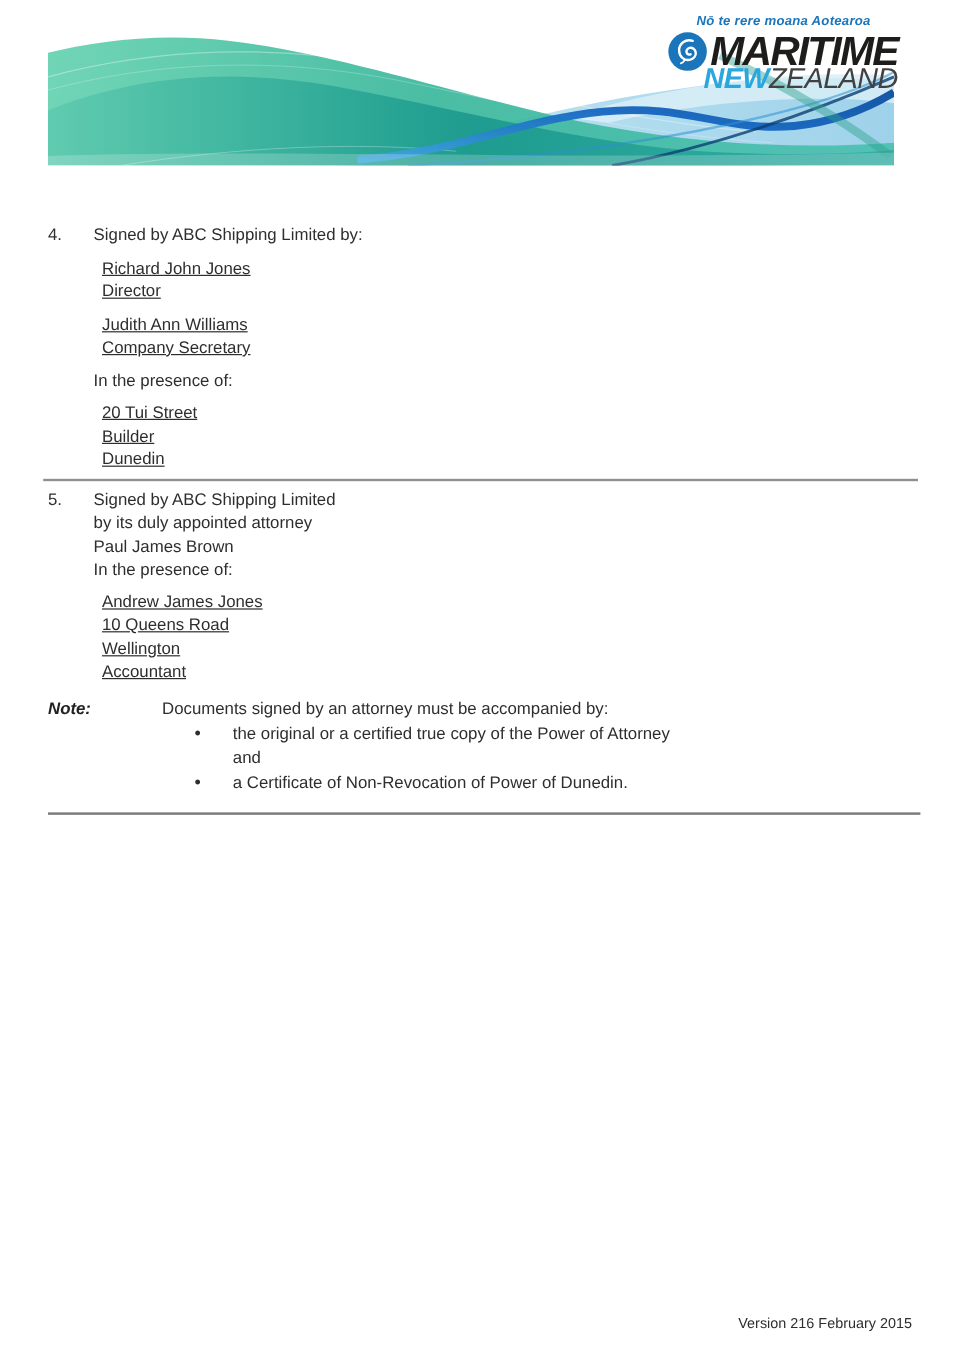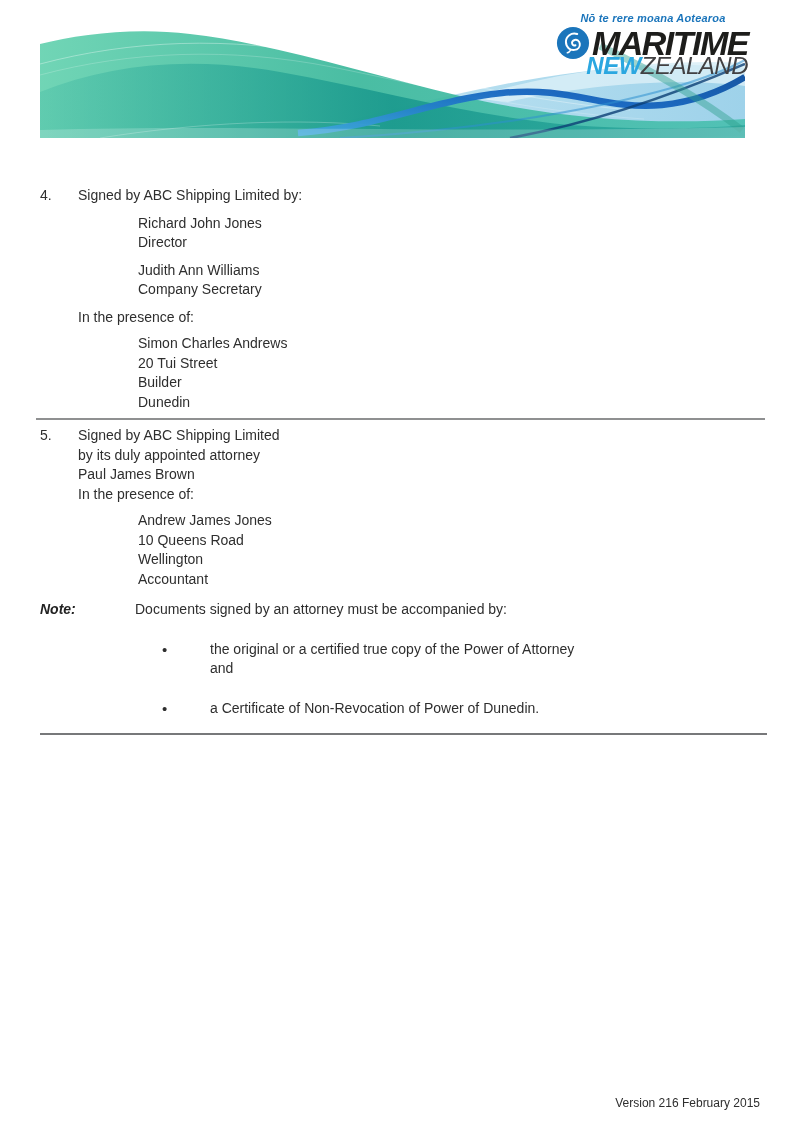--- a/index.html
+++ b/index.html
@@ -30,32 +30,32 @@
   }
   .nz-row { margin-top:-4px; font-size:24px; font-style:italic; line-height:20px; letter-spacing:-.5px; }
   .nz-new { color:#2ba7e0; font-weight:bold; }
   .nz-zealand { color:#414042; }
 
   
   .content { position:absolute; top:186px; left:40px; width:725px; }
   .row { display:flex; }
   .num { flex:0 0 38px; }
   .indent1 { margin-left:38px; }
-  .indent2 { margin-left:98px; }
+  .indent2 { margin-left:45px;text-decoration:underline; }
   .gap8 { margin-top:8px; }
   .gap7 { margin-top:7px; }
 
   .divider { border:none; border-top:2px solid #8f9091; margin:6px 0 0 -4px; width:729px; }
   .divider2 { border:none; border-top:2px solid #77787a; margin:14px 0 0 0; width:727px; }
 
   .sec5-head { margin-top:6px; }
 
   .note-block { margin-top:11px; }
   .note-label { flex:0 0 95px; font-weight:bold; color:#222;font-style:italic; }
-  .bullet-row { display:flex; margin-left:122px; margin-top:20px;gap:16px; }
+  .bullet-row { display:flex; margin-left:122px; margin-top:2px; }
   .bullet-dot { flex:0 0 32px; }
   .bullet-dot::before { content:"\2022"; font-size:15px; }
   .bullet-text span { display:block; }
   .bullet-text span:empty { display:none; }
 
   
   .footer {
     position:absolute; top:1096px; left:40px; right:40px;
     display:flex; justify-content:flex-end;
     font-size:12px; line-height:15px; color:#2e2e2e;
@@ -139,21 +139,20 @@
     </div>
 
     <div class="indent2 gap8">
       <div>Judith Ann Williams</div>
       <div>Company Secretary</div>
     </div>
 
     <div class="indent1 gap8">In the presence of:</div>
 
     <div class="indent2 gap7">
-      <div>Simon Charles Andrews</div>
       <div>20 Tui Street</div>
       <div>Builder</div>
       <div>Dunedin</div>
     </div>
 
     <hr class="divider">
 
     <div class="row sec5-head">
       <div class="num">5.</div>
       <div>

